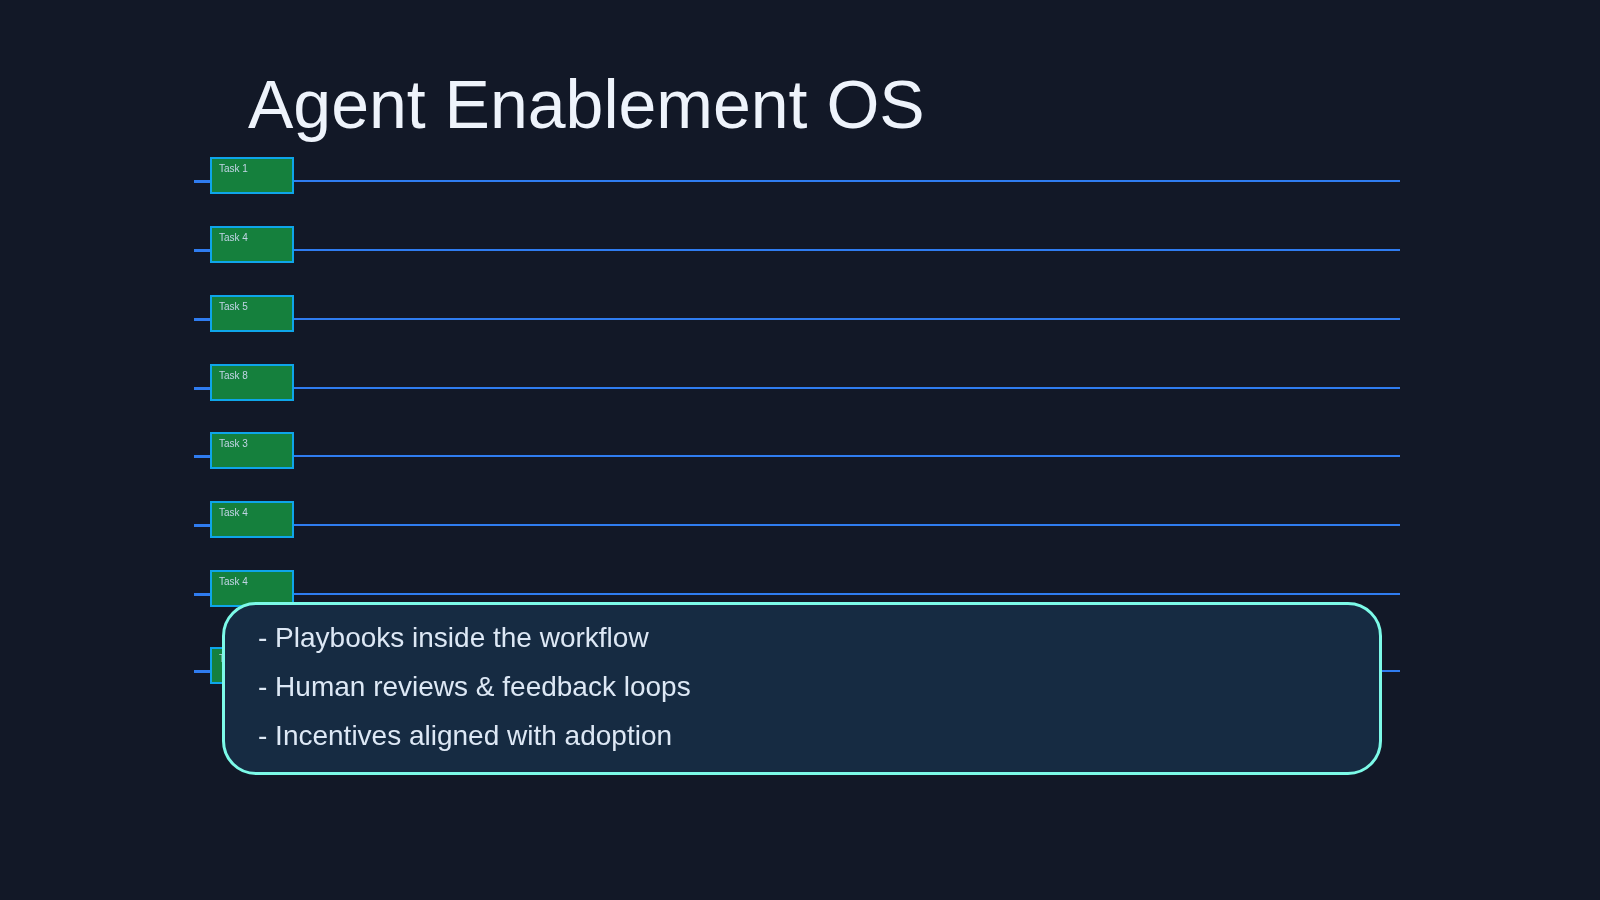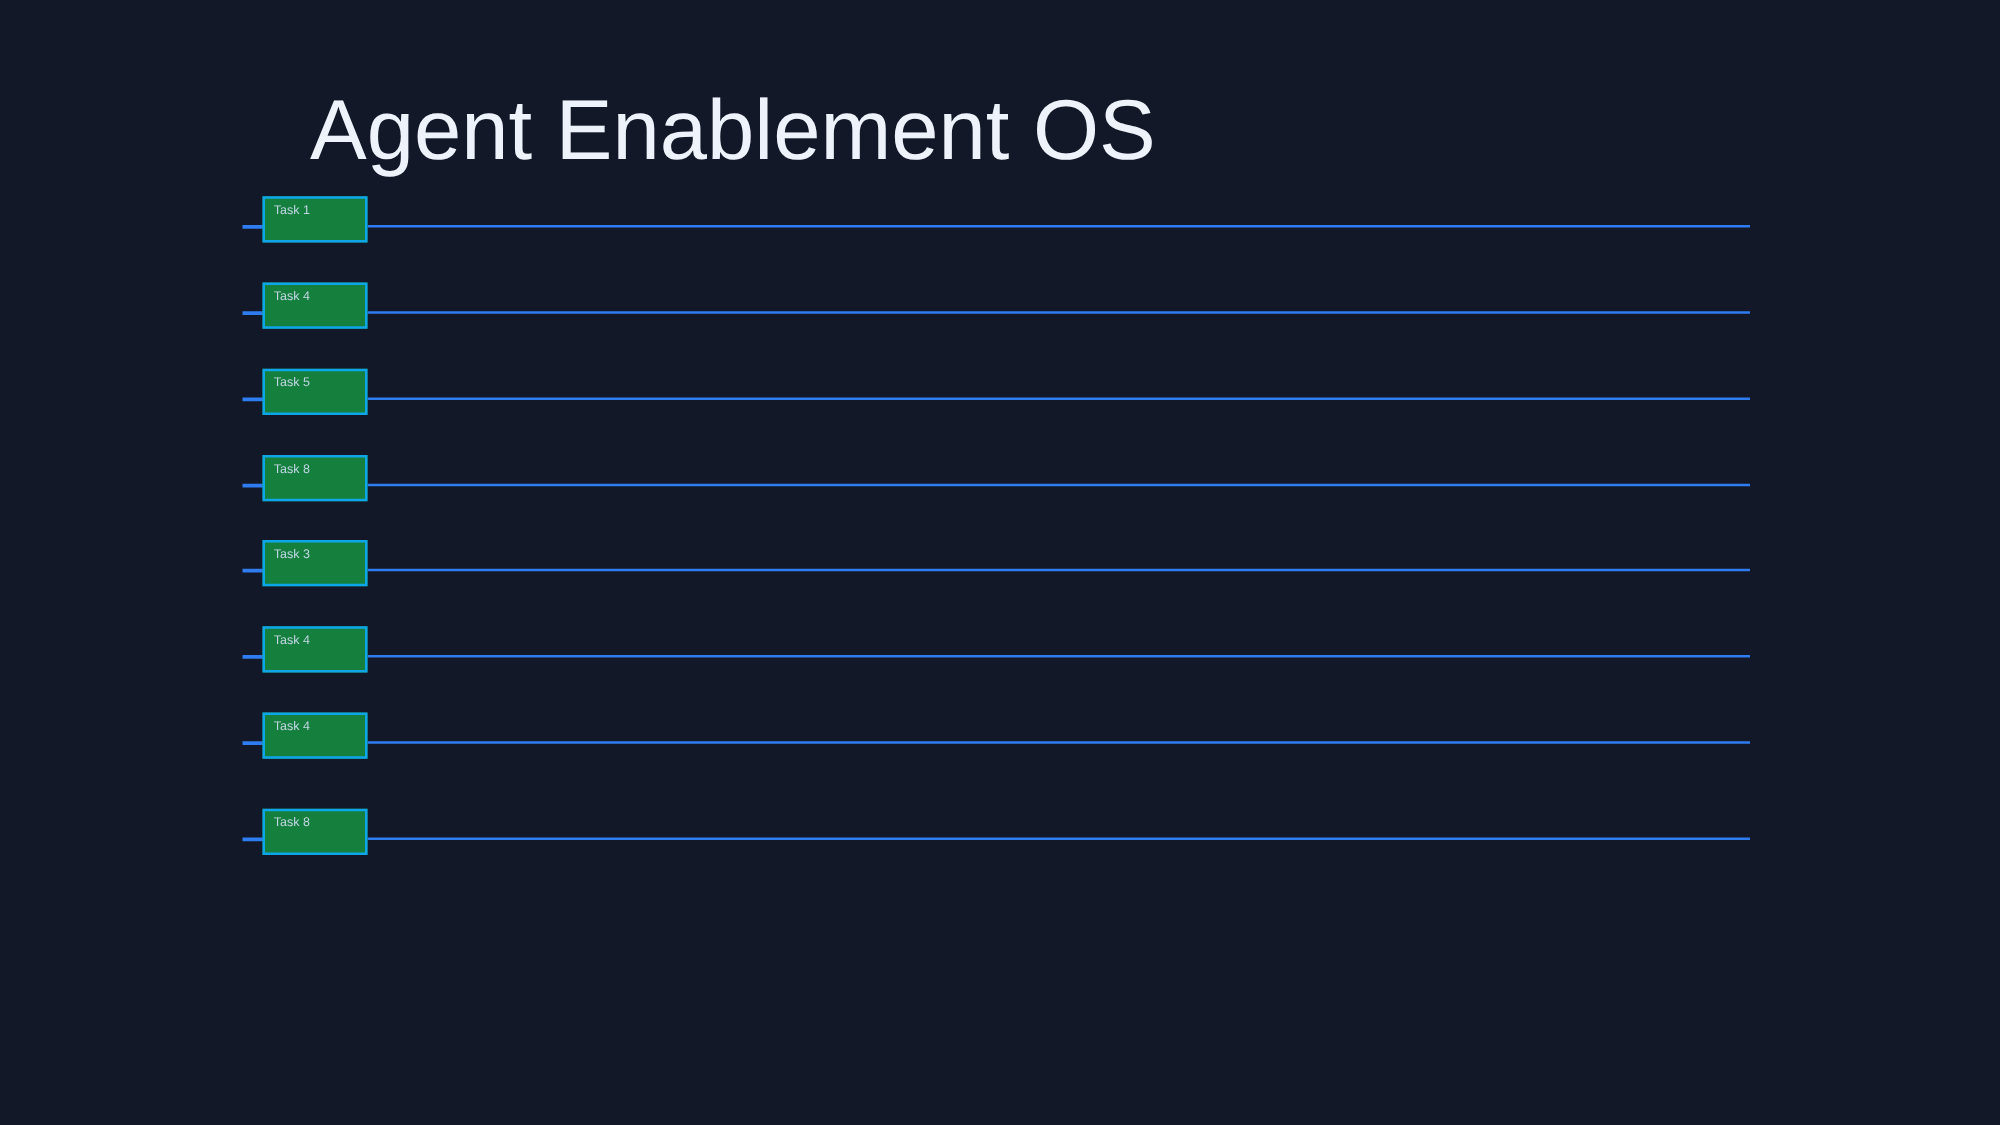--- a/index.html
+++ b/index.html
@@ -174,14 +174,21 @@
       </div>
       <div class="row" style="top: 671px;">
         <div class="row-stub"></div>
         <div class="row-line"></div>
         <div class="task-box">
           <div class="task-label">Task 8</div>
         </div>
       </div>
     </div>
 
+  <div class="callout">
+    <div class="callout-list">
+        <div class="callout-item">- Playbooks inside the workflow</div>
+        <div class="callout-item">- Human reviews &amp; feedback loops</div>
+        <div class="callout-item">- Incentives aligned with adoption</div>
+      </div>
+  </div>
 
 </div>
 
 </body></html>

